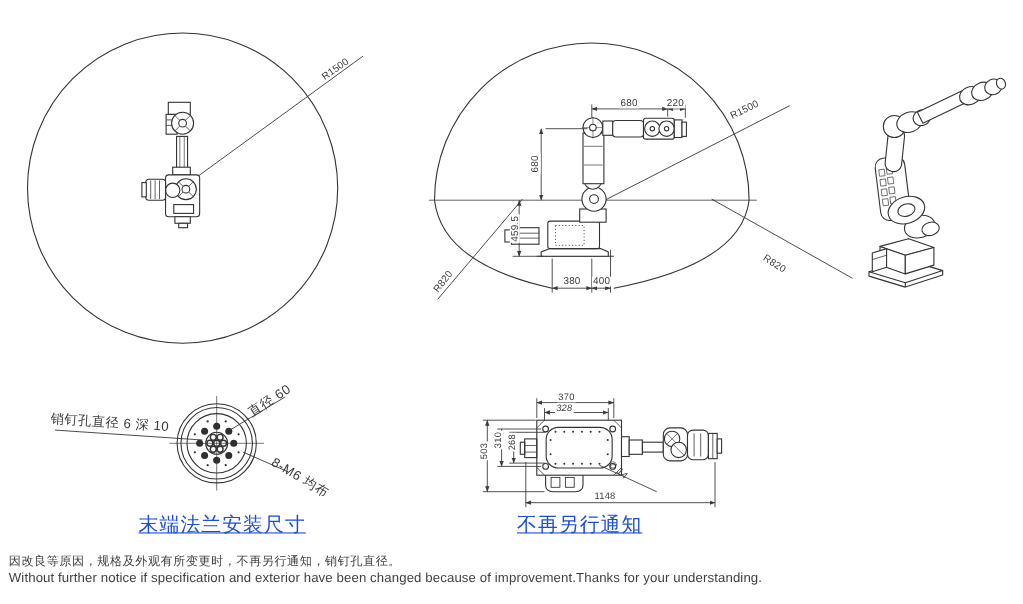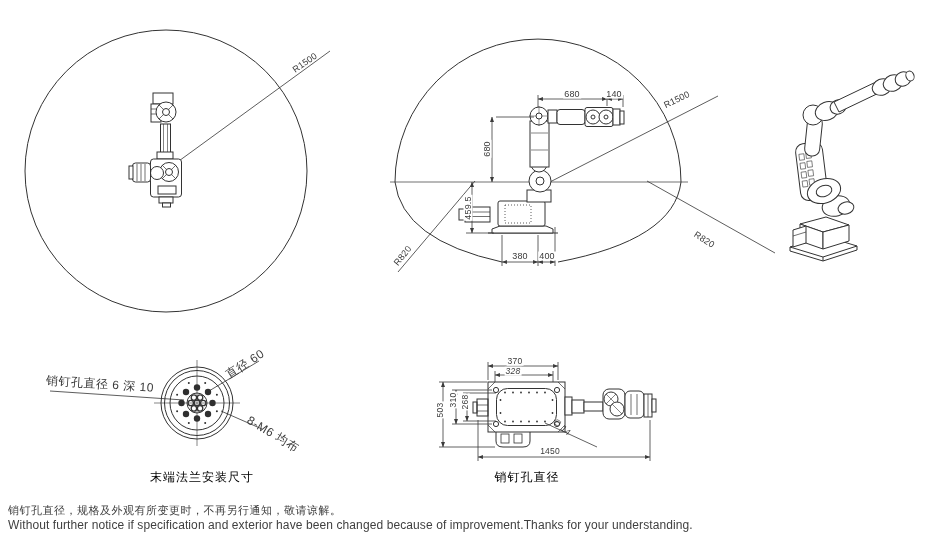--- a/index.html
+++ b/index.html
@@ -9,21 +9,21 @@
   }
   #canvas svg{position:absolute;left:0;top:0;}
   .lbl{
     position:absolute;white-space:nowrap;color:#3a3a3a;
     transform:translate(-50%,-50%) rotate(var(--r,0deg));
     font-size:9px;line-height:1;letter-spacing:0.2px;
   }
   .dim{background:#fff;padding:0 1px;}
   .cjk{font-size:12px;letter-spacing:0.5px;}
   .cap{position:absolute;white-space:nowrap;transform:translate(-50%,-50%);
-       font-size:12px;letter-spacing:1px;color:#000000;}
+       font-size:18px;letter-spacing:1px;color:#1d4ed8;text-decoration:underline;}
   .foot{position:absolute;left:8px;white-space:nowrap;color:#3f3f3f;}
   .foot-zh{top:503px;font-size:11px;letter-spacing:0.5px;}
   .foot-en{top:518px;font-size:12px;letter-spacing:0.1px;}
 </style>
 </head>
 <body>
 
 <div id="canvas">
 
 <svg width="930" height="549" viewBox="0 0 930 549">
@@ -276,39 +276,39 @@
     <ellipse cx="882" cy="87" rx="10" ry="8" transform="rotate(-22 882 87)"></ellipse>
     <ellipse cx="893" cy="83" rx="10" ry="8" transform="rotate(-22 893 83)"></ellipse>
     <ellipse cx="903" cy="79" rx="8" ry="7" transform="rotate(-22 903 79)"></ellipse>
     <ellipse cx="910" cy="76" rx="4" ry="5" transform="rotate(-22 910 76)"></ellipse>
   </g>
 </svg>
 
 <span class="lbl" style="left:305px;top:63px;--r:-35deg;">R1500</span>
 
 <span class="lbl dim" style="left:572px;top:94px;">680</span>
-<span class="lbl dim" style="left:614px;top:94px;">140</span>
+<span class="lbl dim" style="left:614px;top:94px;">220</span>
 <span class="lbl dim" style="left:487px;top:149px;--r:-90deg;">680</span>
 <span class="lbl dim" style="left:468px;top:208px;--r:-90deg;">459.5</span>
 <span class="lbl dim" style="left:520px;top:256px;">380</span>
 <span class="lbl dim" style="left:547px;top:256px;">400</span>
 <span class="lbl" style="left:677px;top:100px;--r:-26deg;">R1500</span>
 <span class="lbl" style="left:403px;top:256px;--r:-52deg;">R820</span>
 <span class="lbl" style="left:704px;top:240px;--r:33deg;">R820</span>
 
 <span class="lbl cjk" style="left:100px;top:384px;--r:4deg;">销钉孔直径 6 深 10</span>
 <span class="lbl cjk" style="left:245px;top:364px;--r:-33deg;">直径 60</span>
 <span class="lbl cjk" style="left:273px;top:434px;--r:31deg;">8-M6 均布</span>
 <span class="cap" style="left:202px;top:477px;">末端法兰安装尺寸</span>
 
 <span class="lbl dim" style="left:515px;top:361px;font-size:8.5px;">370</span>
 <span class="lbl dim" style="left:513px;top:371px;font-size:8.5px;font-style:italic;">328</span>
 <span class="lbl dim" style="left:440px;top:410px;--r:-90deg;font-size:8.5px;">503</span>
 <span class="lbl dim" style="left:453px;top:400px;--r:-90deg;font-size:8.5px;">310</span>
 <span class="lbl dim" style="left:465px;top:402px;--r:-90deg;font-size:8.5px;">268</span>
 <span class="lbl" style="left:562px;top:427px;--r:41deg;font-size:8.5px;">∅ 14</span>
-<span class="lbl dim" style="left:550px;top:451px;font-size:8.5px;">1450</span>
-<span class="cap" style="left:527px;top:477px;">销钉孔直径</span>
-
-<div class="foot foot-zh">销钉孔直径，规格及外观有所变更时，不再另行通知，敬请谅解。</div>
+<span class="lbl dim" style="left:550px;top:451px;font-size:8.5px;">1148</span>
+<span class="cap" style="left:527px;top:477px;">不再另行通知</span>
+
+<div class="foot foot-zh">因改良等原因，规格及外观有所变更时，不再另行通知，销钉孔直径。</div>
 <div class="foot foot-en">Without further notice if specification and exterior have been changed because of improvement.Thanks for your understanding.</div>
 
 </div>
 
 </body></html>

